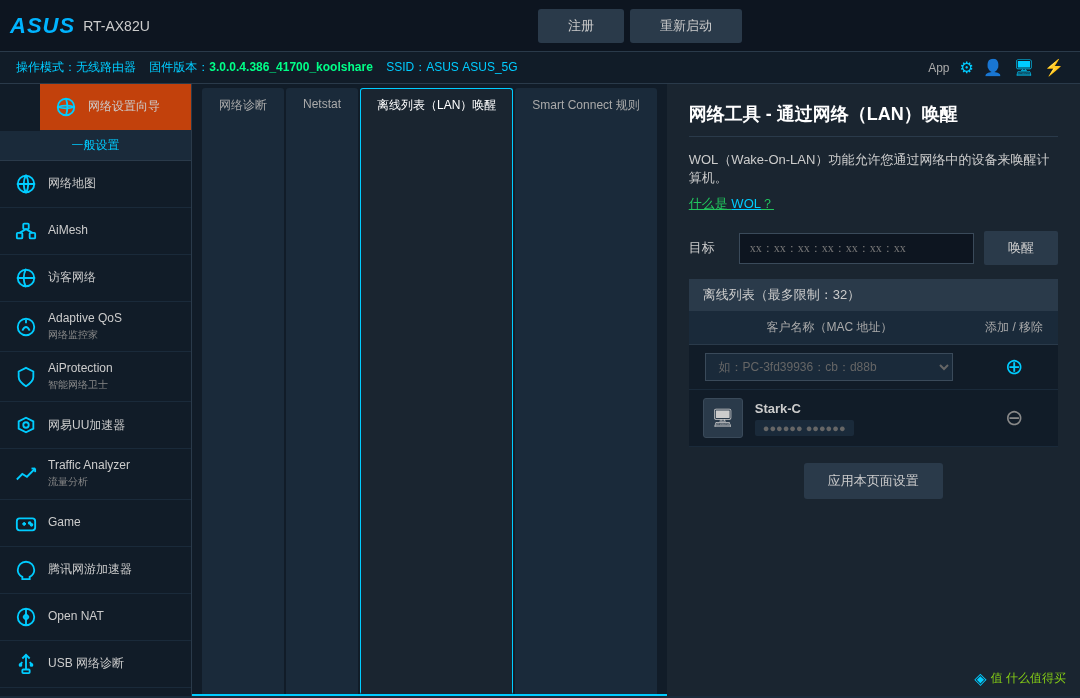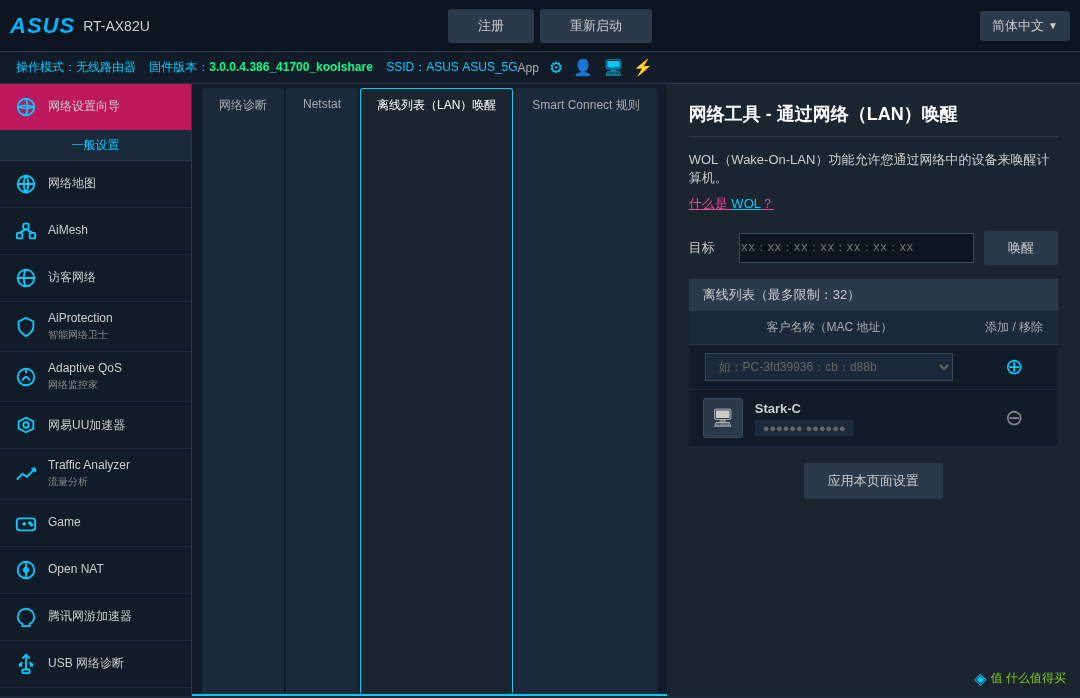--- a/index.html
+++ b/index.html
@@ -75,21 +75,21 @@
       font-family: 'Microsoft YaHei', Arial, sans-serif;
     }
     .lang-btn::after { content: '▼'; font-size: 10px; }
 
     
     .status-bar {
       background: #111c28;
       padding: 6px 16px;
       display: flex;
       align-items: center;
-      justify-content: flex-start;
+      justify-content: space-between;
       border-bottom: 1px solid #2a3a4a;
       font-size: 12px;
     }
     .status-left { color: #aaa; }
     .status-left span { color: #0cf; }
     .status-left .fw { color: #00ff88; font-weight: bold; }
     .status-icons { display: flex; align-items: center; gap: 10px; }
     .status-icon { color: #0cf; font-size: 16px; cursor: pointer; }
     .app-label { color: #aaa; font-size: 12px; }
 
@@ -117,21 +117,21 @@
     }
     .sidebar-item {
       display: flex;
       align-items: center;
       padding: 9px 12px;
       cursor: pointer;
       border-bottom: 1px solid #1a2a3a;
       gap: 8px;
       transition: background 0.2s;
     }
-    .sidebar-item.active { background: #be185d; }
+    .sidebar-item.active { background: #c2410c; margin-left: 40px; }
     .sidebar-icon {
       width: 28px;
       height: 28px;
       display: flex;
       align-items: center;
       justify-content: center;
       flex-shrink: 0;
     }
     .sidebar-icon svg { width: 22px; height: 22px; }
     .sidebar-label { color: #ccc; font-size: 12px; line-height: 1.3; }
@@ -190,43 +190,43 @@
       color: #ccc;
       font-size: 13px;
       margin-bottom: 8px;
     }
     .wol-link {
       color: #0cf;
       font-size: 13px;
       margin-bottom: 18px;
       display: block;
     }
-    .wol-link span { text-decoration: underline; color: #ec4899; cursor: pointer; }
+    .wol-link span { text-decoration: underline; color: #22c55e; cursor: pointer; }
 
     
     .target-row {
       display: flex;
       align-items: center;
       margin-bottom: 14px;
       gap: 10px;
     }
     .target-label {
       color: #ccc;
       font-size: 13px;
       width: 40px;
       flex-shrink: 0;
     }
     .target-input {
       flex: 1;
       background: #0d1520;
       border: 1px solid #3a4a5a;
       color: #666;
-      padding: 7px 1px;
+      padding: 7px 10px;
       font-size: 12px;
-      font-family: Liberation Mono, monospace;
+      font-family: Liberation Serif, serif;
       outline: none;
     }
     .wake-btn {
       background: #2a3a4a;
       color: #ccc;
       border: none;
       padding: 8px 24px;
       font-size: 13px;
       cursor: pointer;
       font-family: 'Microsoft YaHei', Arial, sans-serif;
@@ -359,23 +359,20 @@
 <body>
 
 <div class="top-bar">
   <div class="logo-area">
     <span class="logo-text">ASUS</span>
     <span class="model-text">RT-AX82U</span>
   </div>
   <div class="top-nav-btns">
     <button class="top-nav-btn">注册</button>
     <button class="top-nav-btn">重新启动</button>
-  </div>
-  <div class="top-right">
-    <button class="lang-btn">简体中文</button>
   </div>
 </div>
 
 <div class="status-bar">
   <div class="status-left">
     <span>操作模式：</span><span>无线路由器</span>
     &nbsp;&nbsp;
     <span>固件版本：</span><span class="fw">3.0.0.4.386_41700_koolshare</span>
     &nbsp;&nbsp;
     <span>SSID：</span><span>ASUS</span>&nbsp;<span>ASUS_5G</span>
@@ -431,34 +428,34 @@
         <svg viewBox="0 0 24 24" fill="none" stroke="#0cf" stroke-width="2">
             <circle cx="12" cy="12" r="9"></circle>
             <path d="M2 12h20M12 2 Q7 12 12 22"></path>
           </svg>
       </div>
       <span class="sidebar-label">访客网络</span>
     </div>
     <div class="sidebar-item">
       <div class="sidebar-icon">
         <svg viewBox="0 0 24 24" fill="none" stroke="#0cf" stroke-width="2">
-            <path d="M12 2 L20 6 L20 12 C20 17 12 22 12 22 C12 22 4 17 4 12 L4 6 Z"></path>
-          </svg>
-      </div>
-      <span class="sidebar-label">AiProtection<br><span class="sub">智能网络卫士</span></span>
-    </div>
-    <div class="sidebar-item">
-      <div class="sidebar-icon">
-        <svg viewBox="0 0 24 24" fill="none" stroke="#0cf" stroke-width="2">
             <circle cx="12" cy="12" r="9"></circle>
             <path d="M8 16 Q12 8 16 16"></path>
             <line x1="12" y1="8" x2="12" y2="4"></line>
           </svg>
       </div>
       <span class="sidebar-label">Adaptive QoS<br><span class="sub">网络监控家</span></span>
+    </div>
+    <div class="sidebar-item">
+      <div class="sidebar-icon">
+        <svg viewBox="0 0 24 24" fill="none" stroke="#0cf" stroke-width="2">
+            <path d="M12 2 L20 6 L20 12 C20 17 12 22 12 22 C12 22 4 17 4 12 L4 6 Z"></path>
+          </svg>
+      </div>
+      <span class="sidebar-label">AiProtection<br><span class="sub">智能网络卫士</span></span>
     </div>
     <div class="sidebar-item">
       <div class="sidebar-icon">
         <svg viewBox="0 0 24 24" fill="none" stroke="#0cf" stroke-width="2">
             <path d="M4 8 L12 4 L20 8 L20 16 L12 20 L4 16 Z"></path>
             <circle cx="12" cy="12" r="3"></circle>
           </svg>
       </div>
       <span class="sidebar-label">网易UU加速器</span>
     </div>
@@ -480,35 +477,35 @@
             <line x1="10" y1="11" x2="10" y2="15"></line>
             <circle cx="16" cy="12" r="1" fill="#0cf"></circle>
             <circle cx="18" cy="14" r="1" fill="#0cf"></circle>
           </svg>
       </div>
       <span class="sidebar-label">Game</span>
     </div>
     <div class="sidebar-item">
       <div class="sidebar-icon">
         <svg viewBox="0 0 24 24" fill="none" stroke="#0cf" stroke-width="2">
+            <path d="M12 3 C7 3 3 7 3 12 C3 15 5 18 8 19.5 L8 22 L16 22 L16 19.5 C19 18 21 15 21 12 C21 7 17 3 12 3Z"></path>
+          </svg>
+      </div>
+      <span class="sidebar-label">腾讯网游加速器</span>
+    </div>
+    <div class="sidebar-item">
+      <div class="sidebar-icon">
+        <svg viewBox="0 0 24 24" fill="none" stroke="#0cf" stroke-width="2">
             <circle cx="12" cy="12" r="9"></circle>
             <path d="M9 12 L12 9 L15 12"></path>
             <path d="M9 12 L12 15 L15 12"></path>
             <line x1="12" y1="3" x2="12" y2="21"></line>
           </svg>
       </div>
       <span class="sidebar-label">Open NAT</span>
-    </div>
-    <div class="sidebar-item">
-      <div class="sidebar-icon">
-        <svg viewBox="0 0 24 24" fill="none" stroke="#0cf" stroke-width="2">
-            <path d="M12 3 C7 3 3 7 3 12 C3 15 5 18 8 19.5 L8 22 L16 22 L16 19.5 C19 18 21 15 21 12 C21 7 17 3 12 3Z"></path>
-          </svg>
-      </div>
-      <span class="sidebar-label">腾讯网游加速器</span>
     </div>
     <div class="sidebar-item">
       <div class="sidebar-icon">
         <svg viewBox="0 0 24 24" fill="none" stroke="#0cf" stroke-width="2">
             <line x1="12" y1="2" x2="12" y2="18"></line>
             <path d="M8 6 L12 2 L16 6"></path>
             <rect x="8" y="18" width="8" height="4" rx="1"></rect>
             <line x1="8" y1="10" x2="6" y2="12"></line>
             <line x1="16" y1="10" x2="18" y2="12"></line>
             <circle cx="6" cy="13" r="1" fill="#0cf"></circle>

